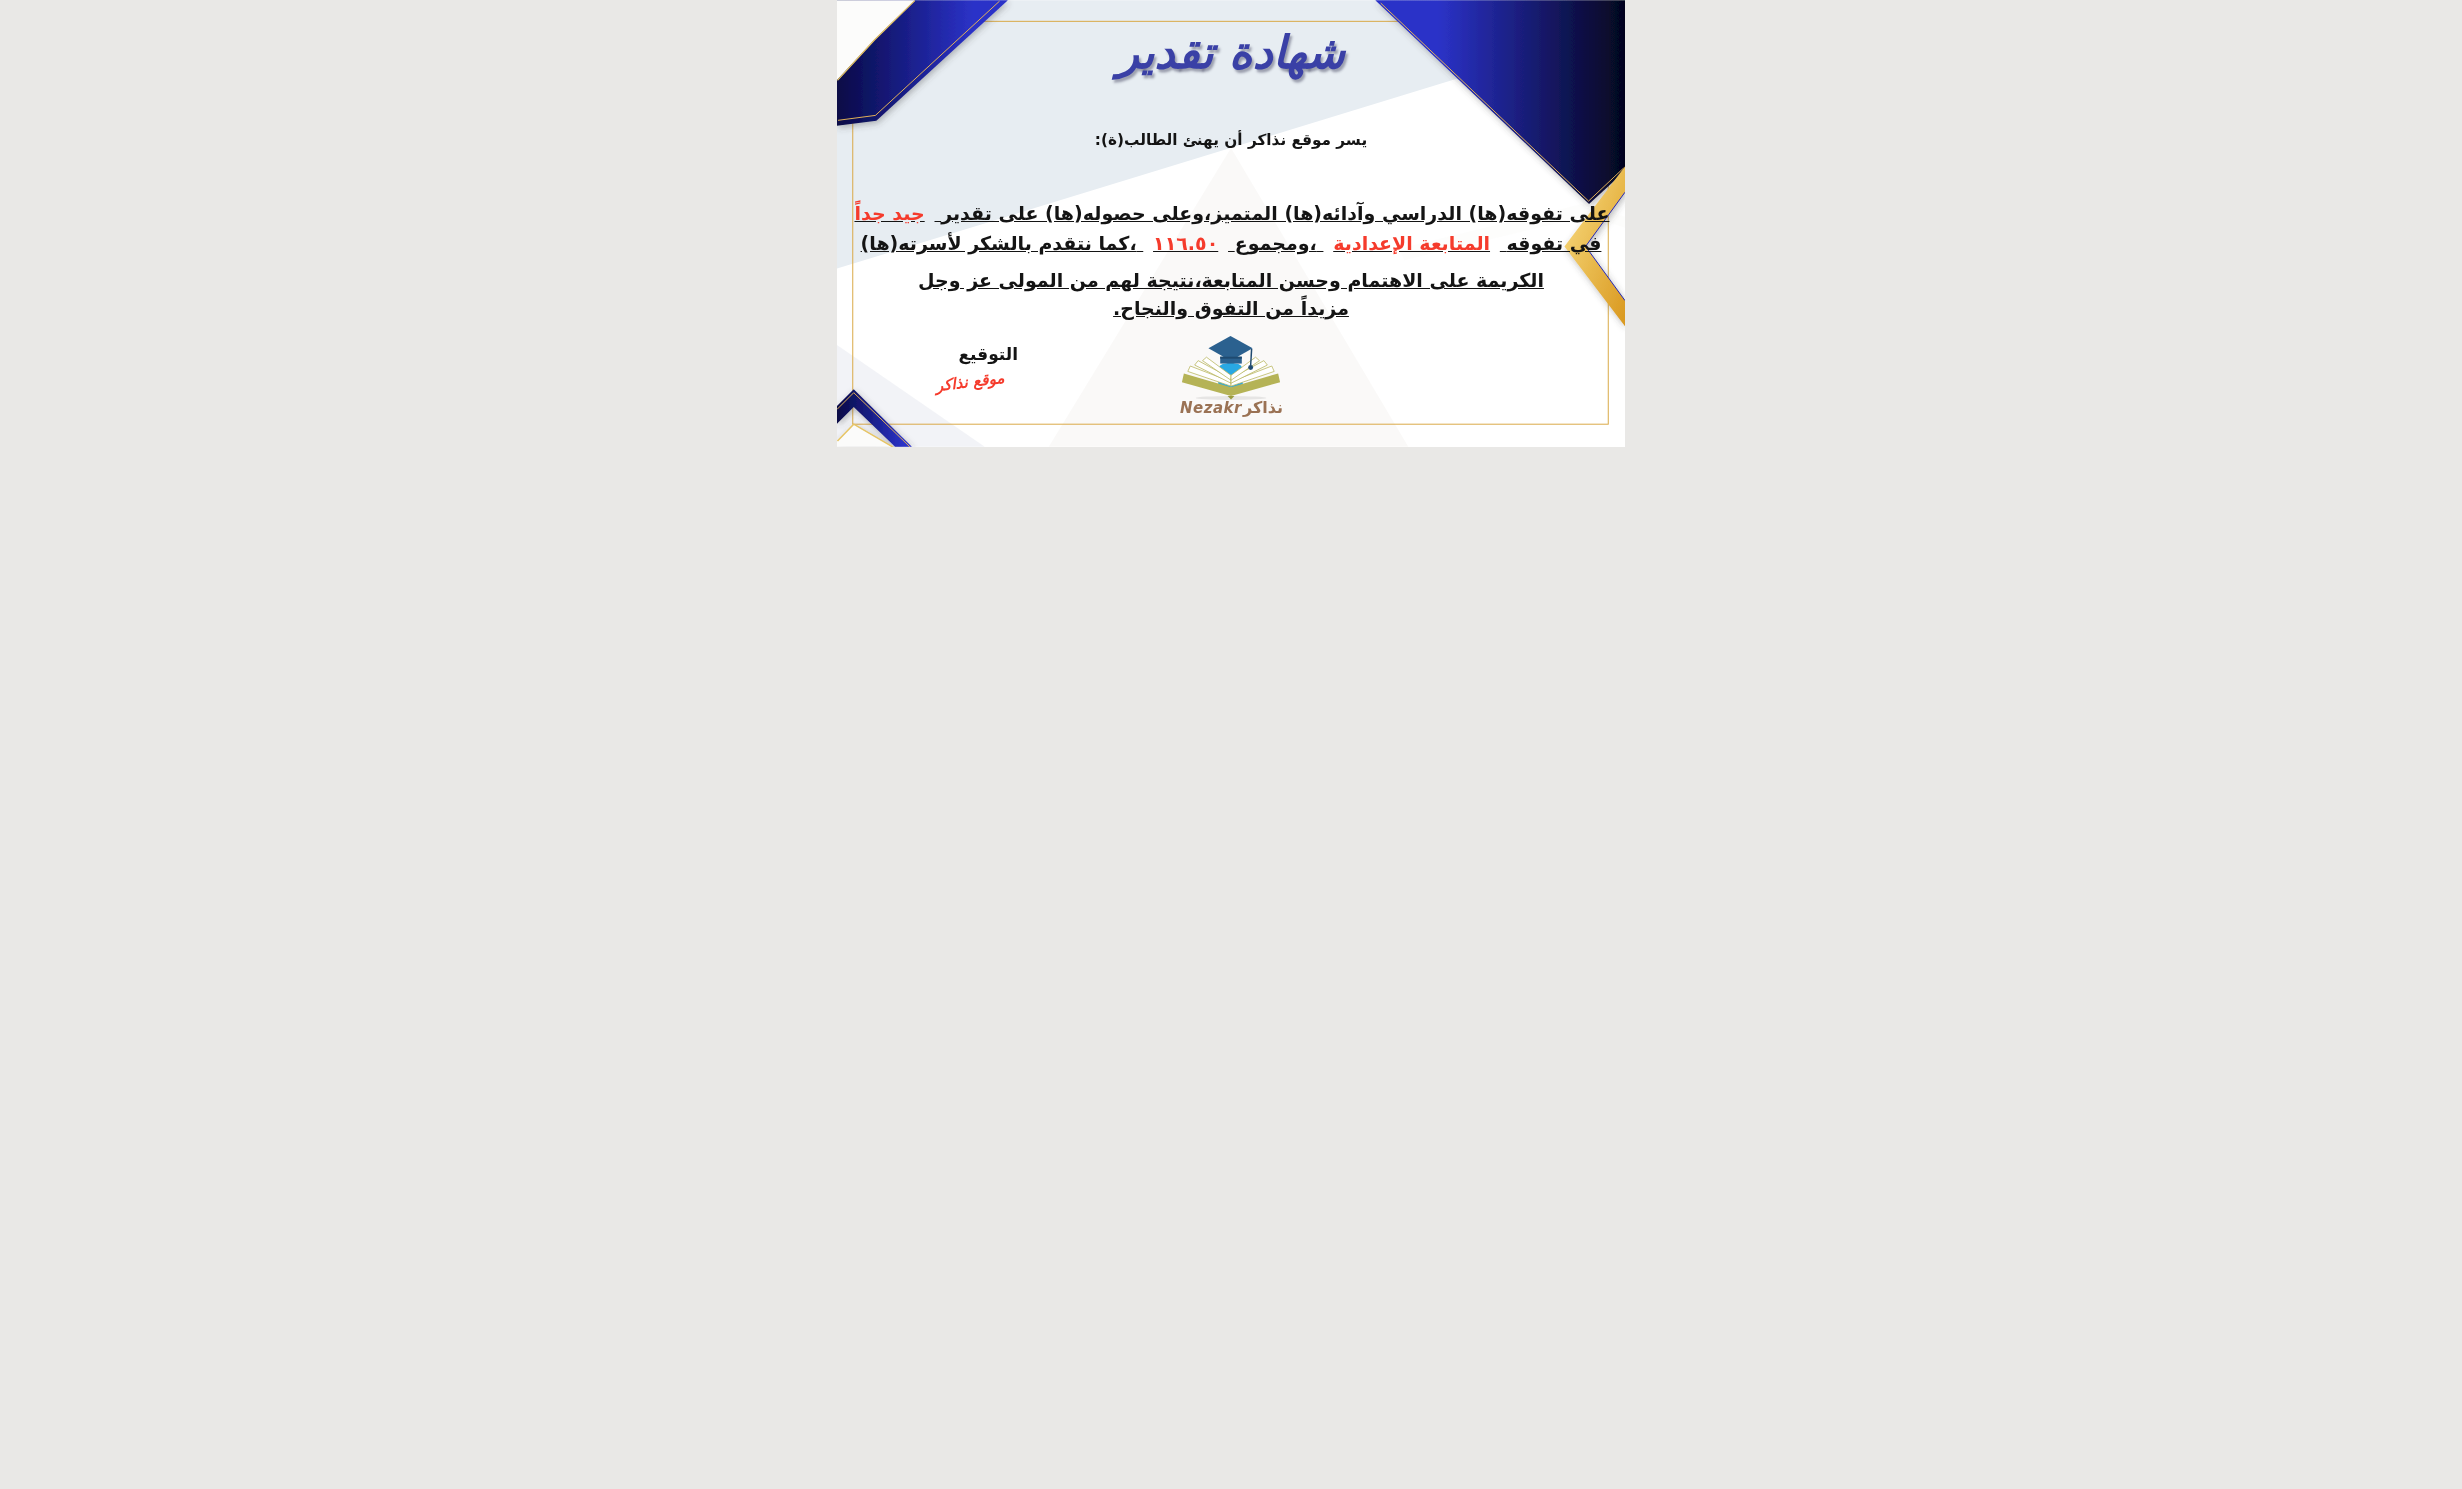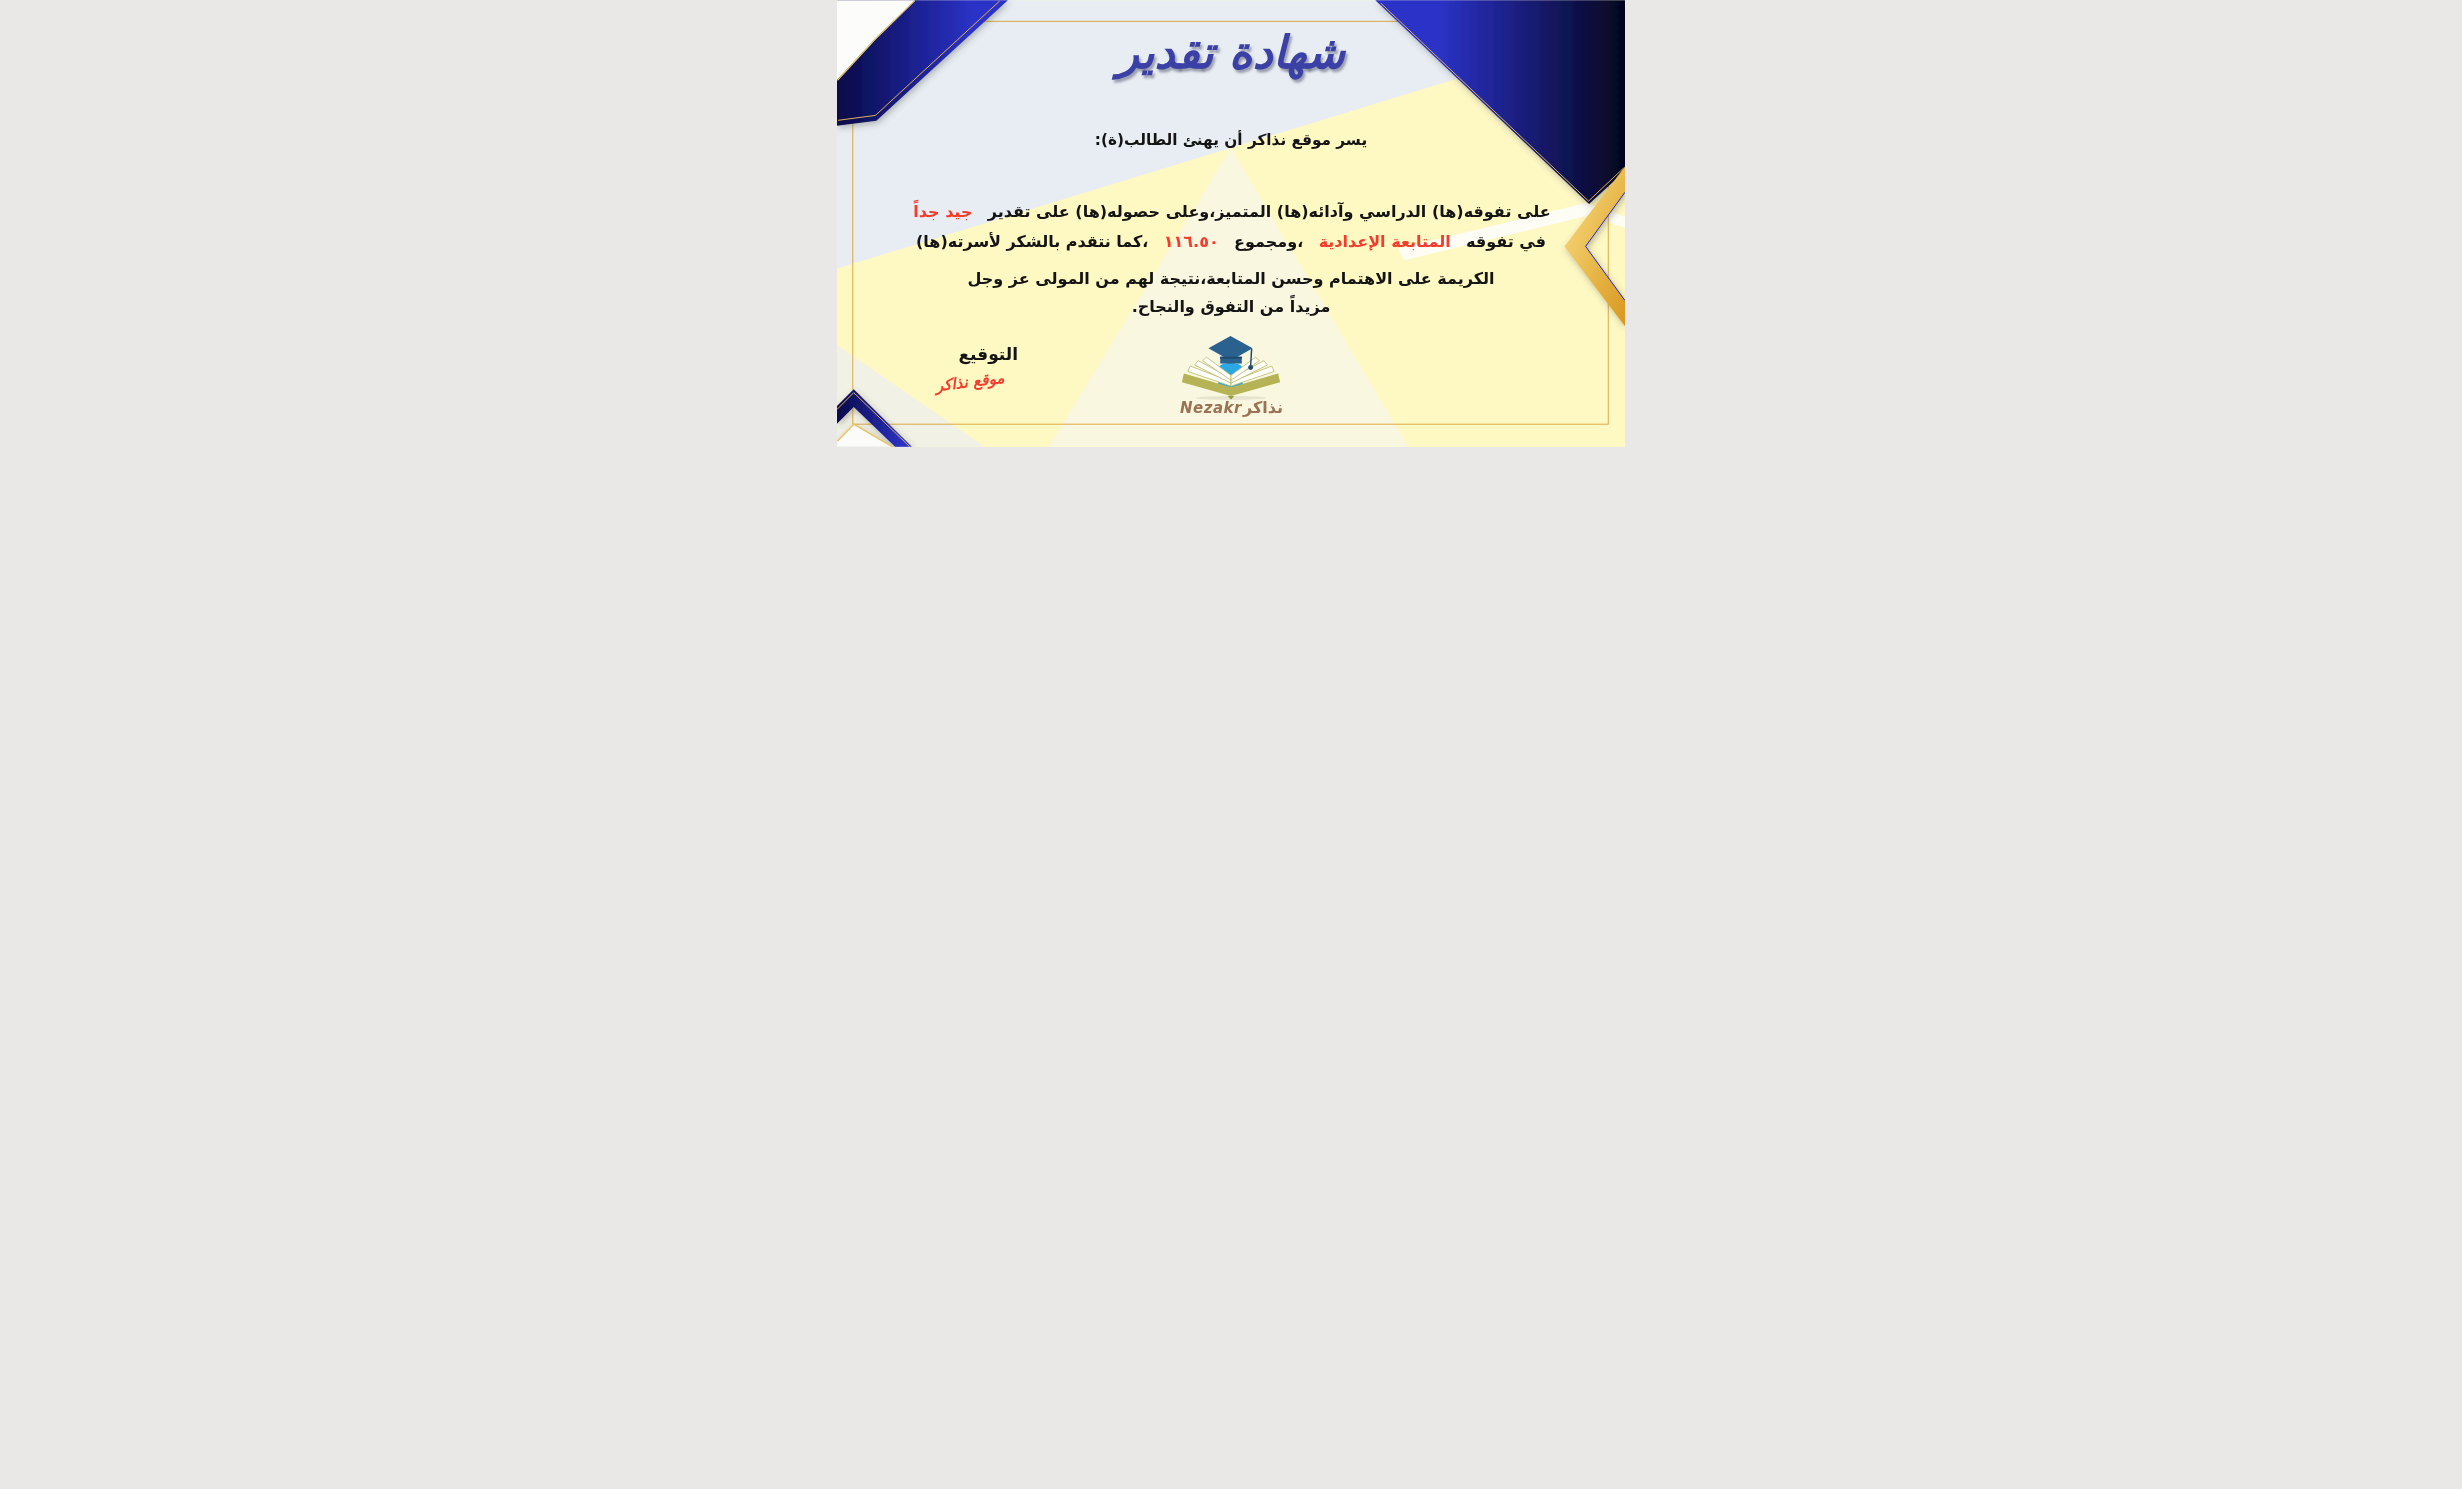--- a/index.html
+++ b/index.html
@@ -1,23 +1,23 @@
 <!DOCTYPE html>
 <html lang="ar" style="font-size:7.9px"><head>
 <meta charset="utf-8">
 <style>
   html,body{margin:0;padding:0;background:#e9e8e6;font-family:"DejaVu Sans",sans-serif;}
-  .canvas{position:relative;width:788px;height:447px;margin:0 auto;background:#fef9c3;overflow:hidden;}
+  .canvas{position:relative;width:788px;height:447px;margin:0 auto;background:#ffffff;overflow:hidden;}
   .deco{position:absolute;inset:0;width:788px;height:447px;pointer-events:none;}
   .txt{position:absolute;left:0;width:100%;text-align:center;color:#141414;direction:rtl;}
   .title{top:25.6px;font-size:45px;font-weight:700;font-style:italic;color:#3a40a6;
          text-shadow:2px 3px 2.5px rgba(40,40,70,.4);letter-spacing:1px;}
   .intro{top:131px;font-size:15.3px;font-weight:700;}
   .name{top:163px;font-size:16.7px;font-weight:700;color:#f53b2c;}
-  .pline{font-size:16px;font-weight:600;}
+  .pline{font-size:19px;font-weight:600;text-decoration:underline;}
   .l3{top:202px;} .l4{top:232px;} .l5{top:269px;} .l6{top:297px;}
   .red{color:#f53b2c;font-weight:700;}
   .gapred{margin:0 9.8px;}
   .gapsm{margin-right:7.9px;}
   .sig-label{position:absolute;left:83px;top:344px;width:98px;
              font-size:17px;font-weight:700;color:#141414;direction:rtl;}
   .sig-script{position:absolute;left:64px;top:373px;width:138px;text-align:center;
               font-size:15.3px;font-weight:700;font-style:italic;color:#f53b2c;direction:rtl;
               transform:rotate(-7deg);}
   .logo{position:absolute;left:340px;top:335px;width:109px;text-align:center;}

